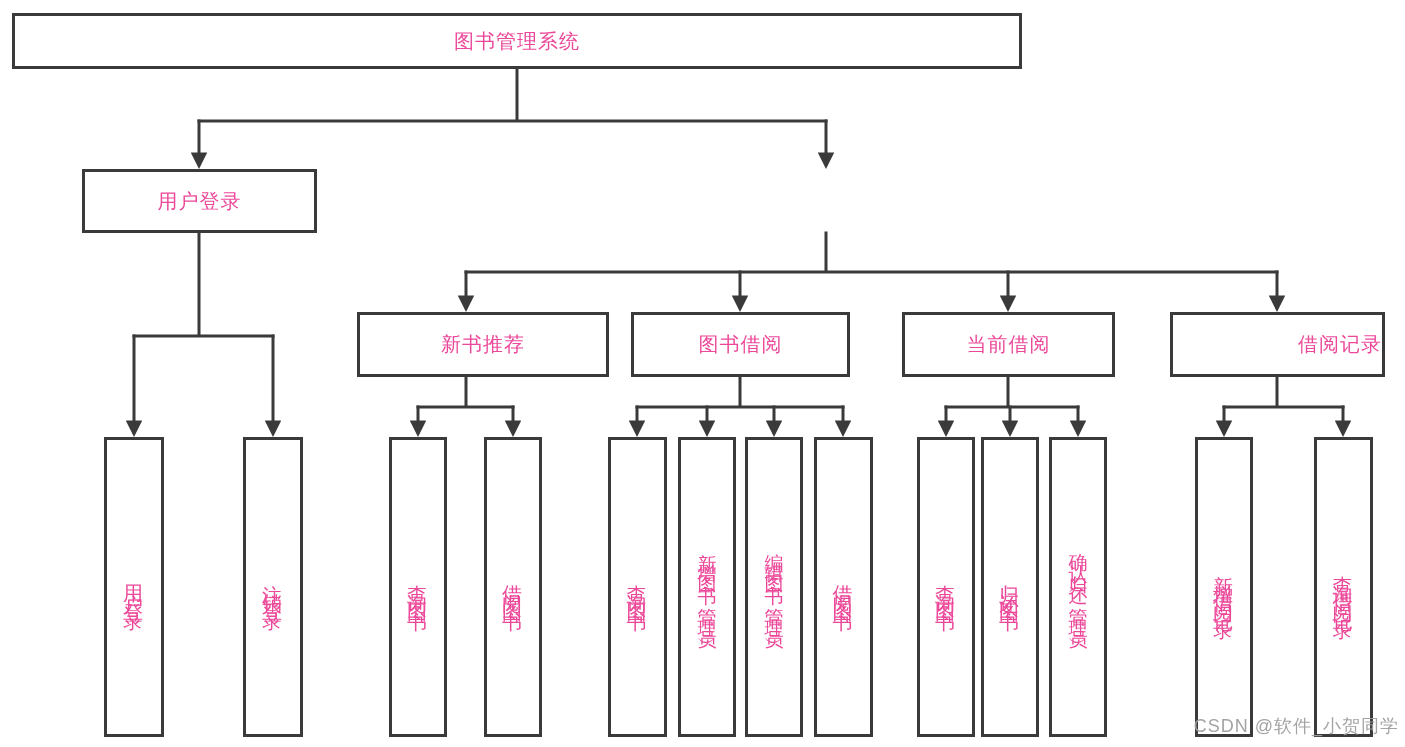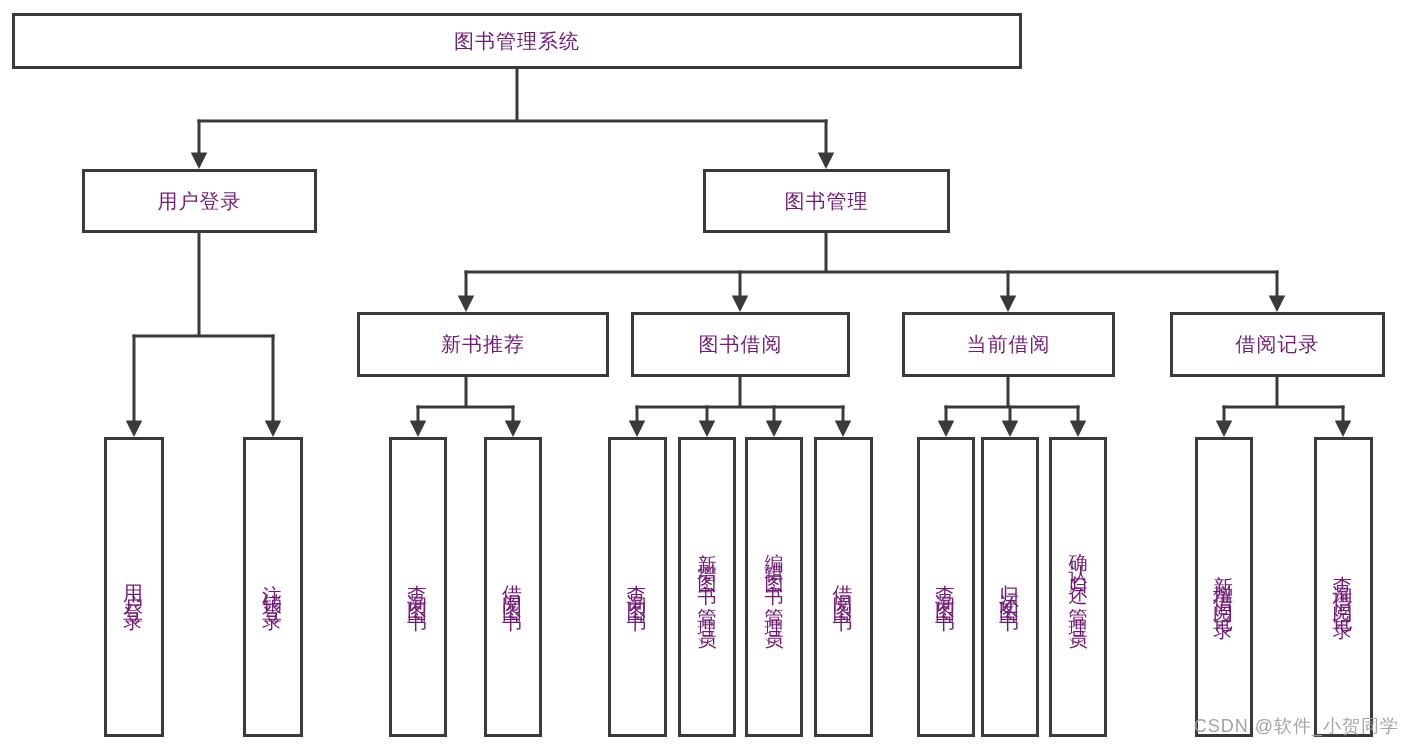--- a/index.html
+++ b/index.html
@@ -18,40 +18,40 @@
     pointer-events: none;
   }
   .node {
     position: absolute;
     box-sizing: border-box;
     border: 3px solid #3a3a3a;
     background: #ffffff;
     display: flex;
     align-items: center;
     justify-content: center;
-    color: #701a75;
+    color: #ec4899;
     font-size: 20px;
     letter-spacing: 1px;
     white-space: nowrap;
   }
   .vnode .vtext {
     writing-mode: vertical-rl;
     text-orientation: mixed;
     letter-spacing: 9px;
     white-space: nowrap;
   }
   .vnode .vtext.long { letter-spacing: 11px; font-size: 19px; }
   
   .n-root           { left: 12px;   top: 13px;  width: 1010px; height: 56px; }
   .n-user-login     { left: 82px;   top: 169px; width: 235px;  height: 64px; }
   .n-book-mgmt      { left: 703px;  top: 169px; width: 247px;  height: 64px; }
   .n-new-books      { left: 357px;  top: 312px; width: 252px;  height: 65px; }
   .n-book-borrow    { left: 631px;  top: 312px; width: 219px;  height: 65px; }
   .n-current-borrow { left: 902px;  top: 312px; width: 213px;  height: 65px; }
-  .n-borrow-records { left: 1170px; top: 312px; width: 215px;  height: 65px; }
+  .n-borrow-records { left: 1170px; top: 312px; width: 215px;  height: 65px; justify-content: flex-end; }
   .leaf { top: 437px; height: 300px; }
   .l1  { left: 104px;  width: 60px; }
   .l2  { left: 243px;  width: 60px; }
   .l3  { left: 389px;  width: 58px; }
   .l4  { left: 484px;  width: 58px; }
   .l5  { left: 608px;  width: 59px; }
   .l6  { left: 678px;  width: 58px; }
   .l7  { left: 745px;  width: 58px; }
   .l8  { left: 814px;  width: 59px; }
   .l9  { left: 917px;  width: 58px; }
@@ -118,23 +118,20 @@
     </g>
   </svg>
 
   <div class="node n-root">
     <span>图书管理系统</span>
   </div>
 
   <div class="node n-user-login">
     <span>用户登录</span>
   </div>
-  <div class="node n-book-mgmt">
-    <span>图书管理</span>
-  </div>
 
   <div class="node n-new-books">
     <span>新书推荐</span>
   </div>
   <div class="node n-current-borrow">
     <span>当前借阅</span>
   </div>
   <div class="node n-book-borrow">
     <span>图书借阅</span>
   </div>

